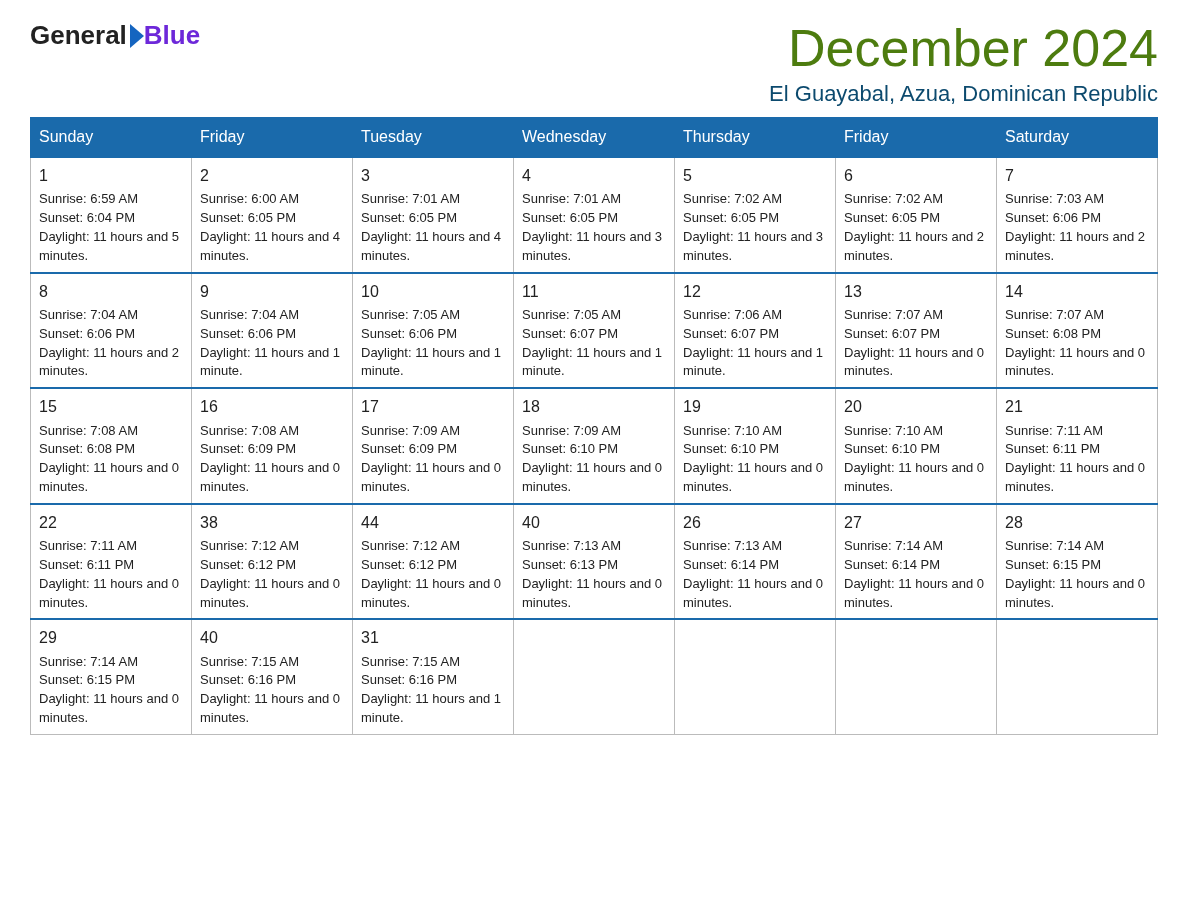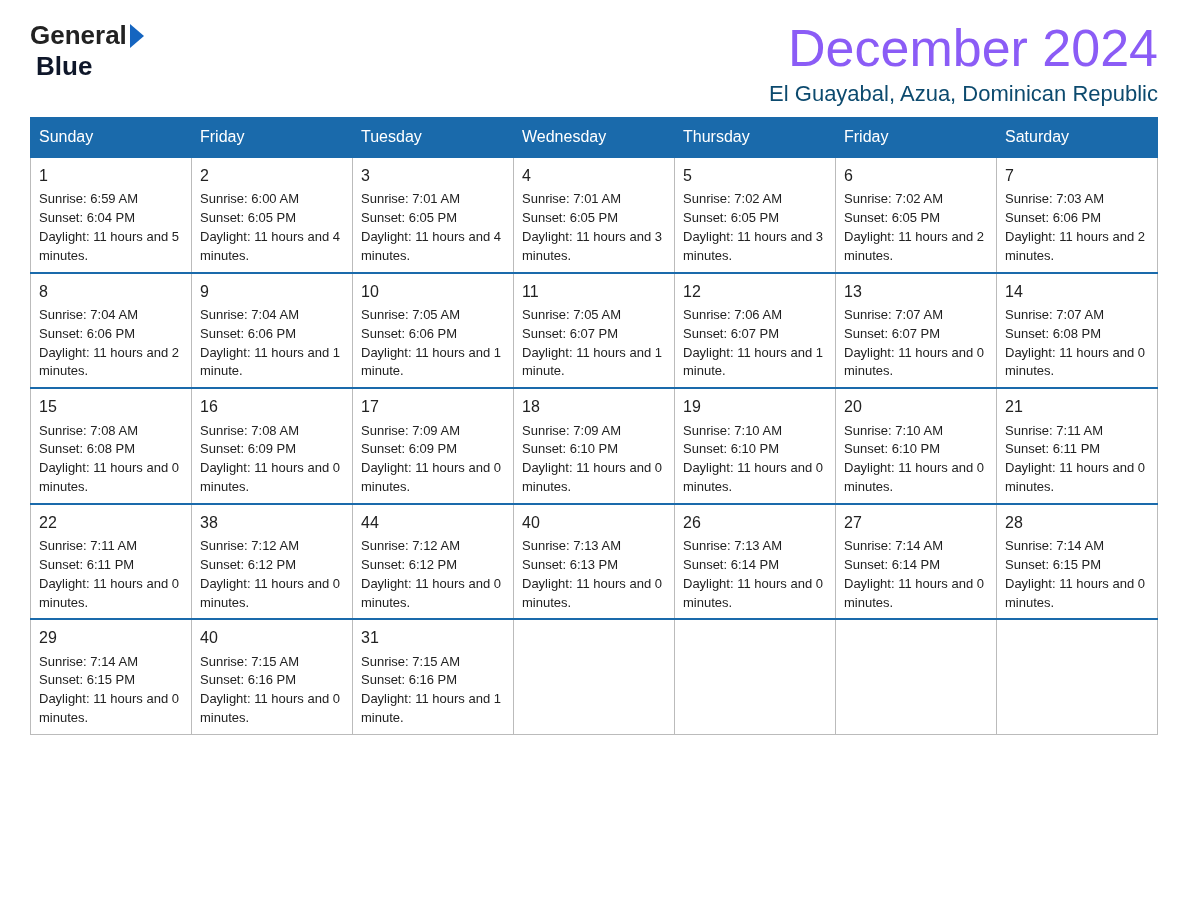--- a/index.html
+++ b/index.html
@@ -16,21 +16,21 @@
       align-items: flex-start;
       justify-content: space-between;
       margin-bottom: 10px;
     }
     .title-area {
       text-align: right;
     }
     .month-title {
       font-size: 52px;
       font-weight: normal;
-      color: #8b5cf6;
+      color: #4d7c0f;
       line-height: 1.1;
     }
     .location-title {
       font-size: 22px;
       color: #0c4a6e;
       margin-top: 4px;
     }
     table {
       width: 100%;
       border-collapse: collapse;
@@ -59,43 +59,43 @@
     td .day-num {
       font-size: 16px;
       display: block;
       margin-bottom: 3px;
     }
     td.empty {
       background: #fff;
     }
     .logo-wrapper {
       display: flex;
-      flex-direction: column;
+      flex-direction: row;
     }
     .logo-line1 {
       display: flex;
       align-items: center;
       font-size: 26px;
       font-weight: bold;
     }
     .logo-arrow {
       display: inline-block;
       width: 0;
       height: 0;
       border-top: 12px solid transparent;
       border-bottom: 12px solid transparent;
       border-left: 14px solid #1565c0;
       margin-left: 3px;
       vertical-align: middle;
     }
     .logo-line2 {
       font-size: 26px;
       font-weight: bold;
-      color: #0f172a;
-      margin-left: 6px;
+      color: #6d28d9;
+      margin-left: 0;
     }
   </style>
 </head>
 <body>
 
 <div class="header">
   <div class="logo-wrapper">
     <div class="logo-line1">
       <span style="color:#222; font-weight:bold; font-size:26px;">General</span>
       <span class="logo-arrow"></span>

